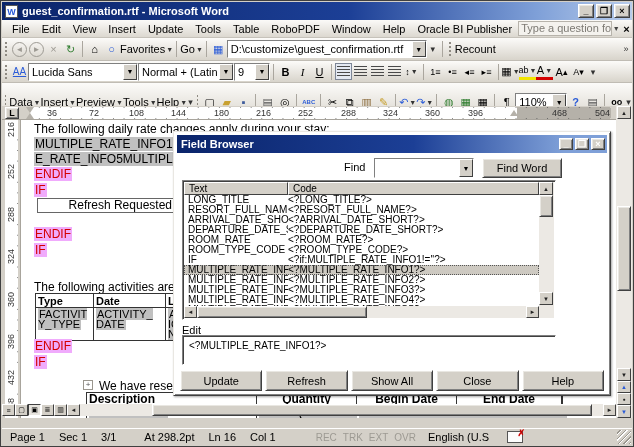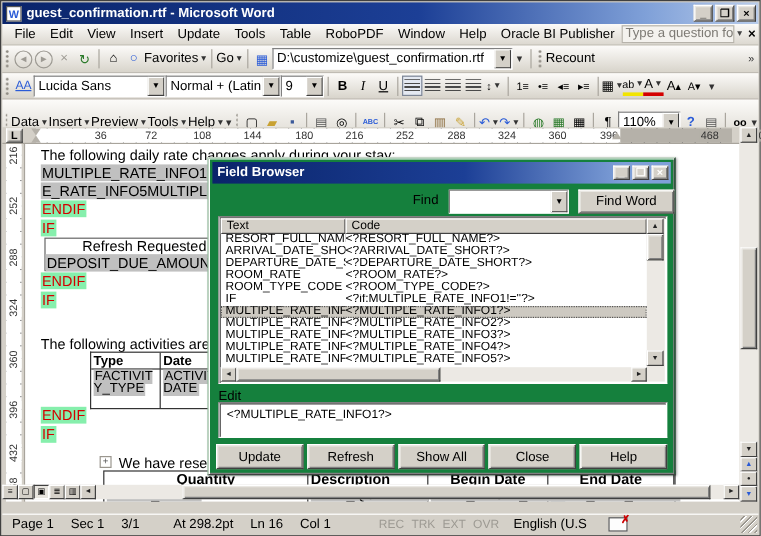--- a/index.html
+++ b/index.html
@@ -40,52 +40,52 @@
   .cicon { width:15px; height:15px; border-radius:50%; border:1px solid #9d9a93; display:flex; align-items:center; justify-content:center; font-size:8px; margin:0 1px; }
   .al { width:13px; height:11px; background:repeating-linear-gradient(#4a4a4a 0 1px, transparent 1px 3px); }
   .active18 { border:1px solid #7d8696; background:#e4e9f2; }
   .mini { font-size:9px; }
   .icn { width:17px; height:17px; display:flex; align-items:center; justify-content:center; font-size:11px; flex:none; }
 
   
   .hruler { position:absolute; left:1px; top:105px; width:617px; height:14px; background:#d4d0c8; border-bottom:1px solid #a8a49c; }
   .hr-white { position:absolute; left:28px; top:1px; width:487px; height:12px; background:#fff; background-image:radial-gradient(circle,#8a8a8a 0.6px,transparent 0.8px); background-size:10.6px 12px; background-position:4px 6px; }
   .hr-gray { position:absolute; left:515px; top:1px; width:93px; height:12px; background:#b5b1a9; background-image:radial-gradient(circle,#6a6a6a 0.6px,transparent 0.8px); background-size:10.6px 12px; background-position:4px 6px; }
-  .hrnum { position:absolute; top:2px; font-size:9px; color:#333; background:inherit; line-height:10px; background:#fff; padding:0 1px;margin-left:32px; }
+  .hrnum { position:absolute; top:2px; font-size:9px; color:#333; background:inherit; line-height:10px; background:#fff; padding:0 1px; }
   .hrnum.g { background:#b5b1a9; }
   .tabsel { position:absolute; left:3px; top:1px; width:14px; height:12px; font-size:9px; font-weight:bold; text-align:center; line-height:11px; }
   .tri-d { width:0; height:0; border-left:4px solid transparent; border-right:4px solid transparent; border-top:6px solid #b5b1a9; position:absolute; }
   .tri-u { width:0; height:0; border-left:4px solid transparent; border-right:4px solid transparent; border-bottom:6px solid #b5b1a9; position:absolute; }
 
   
   .vruler { position:absolute; left:1px; top:119px; width:19px; height:298px; background:#d4d0c8; border-right:1px solid #a8a49c; }
   .vr-white { position:absolute; left:3px; top:0; width:13px; height:298px; background:#fff; background-image:radial-gradient(circle,#8a8a8a 0.6px,transparent 0.8px); background-size:13px 10.6px; background-position:6px 4px; }
   .vrnum { position:absolute; left:3px; width:13px; font-size:9px; color:#333; background:#fff; writing-mode:vertical-rl; transform:rotate(180deg); text-align:center; line-height:13px; }
 
   
   .docarea { position:absolute; left:20px; top:119px; width:598px; height:298px; background:#fff; overflow:hidden; font-size:12px; }
   .docline { position:absolute; white-space:nowrap; }
   .fld { background:#c0c0c0; padding:0 1px; }
-  .kw { background:#86efac; color:#d40000; padding:0 1px; }
+  .kw { background:#f0abfc; color:#d40000; padding:0 1px; }
   .dep-table { position:absolute; left:16px; top:78px; width:139px; border:1px solid #666; }
   .dep-row1 { height:13px; line-height:13px; text-align:right; padding-right:3px; }
   .dep-row2 { height:13px; line-height:13px; text-align:right; border-top:1px solid #bbb; }
-  .act-table { position:absolute; left:14px; top:173px; display:grid; grid-template-columns:58px 72px 58px; border:1px solid #333; border-right:none; font-size:11px;margin-left:40px; }
+  .act-table { position:absolute; left:14px; top:173px; display:grid; grid-template-columns:58px 72px 58px; border:1px solid #333; border-right:none; font-size:11px; }
   .act-table .hc { border-right:1px solid #333; border-bottom:1px solid #333; font-weight:bold; padding:0 2px; height:14px; line-height:14px; }
   .act-table .dc { border-right:1px solid #333; padding:1px 2px; line-height:10px; font-size:11px; }
   .pre { white-space:pre-line; }
   .handle { position:absolute; left:62px; top:260px; width:10px; height:10px; border:1px solid #9a968e; font-size:8px; line-height:8px; text-align:center; color:#555; }
   .items-table { position:absolute; left:65px; top:272px; display:grid; grid-template-columns:170px 100px 100px 105px; border:1px solid #333; font-size:12px; }
   .items-table .hc { border-bottom:1px solid #333; border-right:1px solid #333; font-weight:bold; height:13px; line-height:13px; padding:0 2px; }
   .items-table .hc:last-child, .items-table .dc:last-child { border-right:none; }
   .items-table .dc { border-right:1px solid #333; height:14px; line-height:13px; padding:0 2px; }
   .tcent { text-align:center; } .trigh { text-align:right; }
 
   
-  .dlg { position:absolute; left:172px; top:130px; width:390px; height:265px; background:#15803d; border:1px solid; border-color:#e9e7e2 #404040 #404040 #e9e7e2; box-shadow:inset 1px 1px 0 #fff, inset -1px -1px 0 #808080, 1px 1px 2px rgba(0,0,0,.35); z-index:10; }
+  .dlg { position:absolute; left:172px; top:130px; width:438px; height:265px; background:#ffffff; border:1px solid; border-color:#e9e7e2 #404040 #404040 #e9e7e2; box-shadow:inset 1px 1px 0 #fff, inset -1px -1px 0 #808080, 1px 1px 2px rgba(0,0,0,.35); z-index:10; }
   .dlg-title { position:absolute; left:3px; top:3px; right:3px; height:18px; background:linear-gradient(90deg,#0a246a,#1c3f96 55%,#7fa0d8 90%); color:#fff; font-weight:bold; display:flex; align-items:center; padding:0 2px 0 4px; }
   .dlg-find { position:absolute; top:26px; left:8px; right:8px; height:20px; }
   .findlbl { position:absolute; left:162px; top:3px; }
   .findcombo { position:absolute; left:192px; top:0; width:100px; height:20px; }
   .findnext { position:absolute; left:300px; top:0; width:80px; height:20px; }
   .pbtn { display:flex; align-items:center; justify-content:center; font-size:11px; }
   .lv { position:absolute; left:8px; top:48px; width:374px; height:140px; background:#fff; border:1px solid; border-color:#808080 #fff #fff #808080; box-shadow:inset 1px 1px 0 #404040; }
   .lv-hdr { position:absolute; left:1px; top:1px; right:16px; height:13px; display:flex; font-size:10px; }
   .lv-hdr .hcell { background:#d4d0c8; border:1px solid; border-color:#fff #404040 #404040 #fff; padding:0 4px; line-height:11px; }
   .lv-hdr .h1 { width:104px; } .lv-hdr .h2 { flex:1; }
@@ -347,21 +347,20 @@
 
   <div class="docarea">
     <div class="docline" style="left:13px;top:2px;">The following daily rate changes apply during your stay:</div>
     <div class="docline" style="left:13px;top:17px;"><span class="fld">MULTIPLE_RATE_INFO1 MUL</span></div>
     <div class="docline" style="left:13px;top:32px;"><span class="fld">E_RATE_INFO5MULTIPLE_RA</span></div>
     <div class="docline" style="left:13px;top:47px;"><span class="kw">ENDIF</span></div>
     <div class="docline" style="left:13px;top:63px;"><span class="kw">IF</span></div>
 
     <div class="dep-table">
       <div class="dep-row1">Refresh Requested</div>
-      <div class="dep-row2"><span class="fld">DEPOSIT_DUE_AMOUN</span></div>
     </div>
     <div class="docline" style="left:13px;top:107px;"><span class="kw">ENDIF</span></div>
     <div class="docline" style="left:13px;top:123px;"><span class="kw">IF</span></div>
 
     <div class="docline" style="left:13px;top:160px;">The following activities are</div>
     <div class="act-table">
       <div class="hc">Type</div>
       <div class="hc">Date</div>
       <div class="hc">Lo</div>
       <div class="dc"><span class="fld pre">FACTIVIT
@@ -371,22 +370,22 @@
       <div class="dc"><span class="fld pre">AC
 IO
 N</span></div>
     </div>
     <div class="docline" style="left:13px;top:219px;"><span class="kw">ENDIF</span></div>
     <div class="docline" style="left:13px;top:235px;"><span class="kw">IF</span></div>
 
     <div class="handle">+</div>
     <div class="docline" style="left:78px;top:259px;">We have reserved the follo</div>
     <div class="items-table">
+      <div class="hc">Description</div>
       <div class="hc tcent">Quantity</div>
-      <div class="hc">Description</div>
       <div class="hc tcent">Begin Date</div>
       <div class="hc tcent">End Date</div>
       <div class="dc"><span class="fld">FITEM_NAME</span></div>
       <div class="dc trigh"><span class="fld">ITEM_QUANTITY</span></div>
       <div class="dc tcent"><span class="fld">ITEM_BEGIN_DATE</span></div>
       <div class="dc tcent"><span class="fld">ITEM_END_DATEE</span></div>
     </div>
   </div>
 
   <div class="dlg">
@@ -405,20 +404,24 @@
         </span>
       <span class="pbtn raised findnext">Find Word</span>
     </div>
 
     <div class="lv">
       <div class="lv-hdr">
         <span class="hcell h1">Text</span>
         <span class="hcell h2">Code</span>
       </div>
       <div class="lv-rows">
+        <div class="lvrow">
+            <span class="c1">LONG_TITLE</span>
+            <span class="c2">&lt;?LONG_TITLE?&gt;</span>
+          </div>
         <div class="lvrow">
             <span class="c1">RESORT_FULL_NAME</span>
             <span class="c2">&lt;?RESORT_FULL_NAME?&gt;</span>
           </div>
         <div class="lvrow">
             <span class="c1">ARRIVAL_DATE_SHORT</span>
             <span class="c2">&lt;?ARRIVAL_DATE_SHORT?&gt;</span>
           </div>
         <div class="lvrow">
             <span class="c1">DEPARTURE_DATE_SH...</span>

